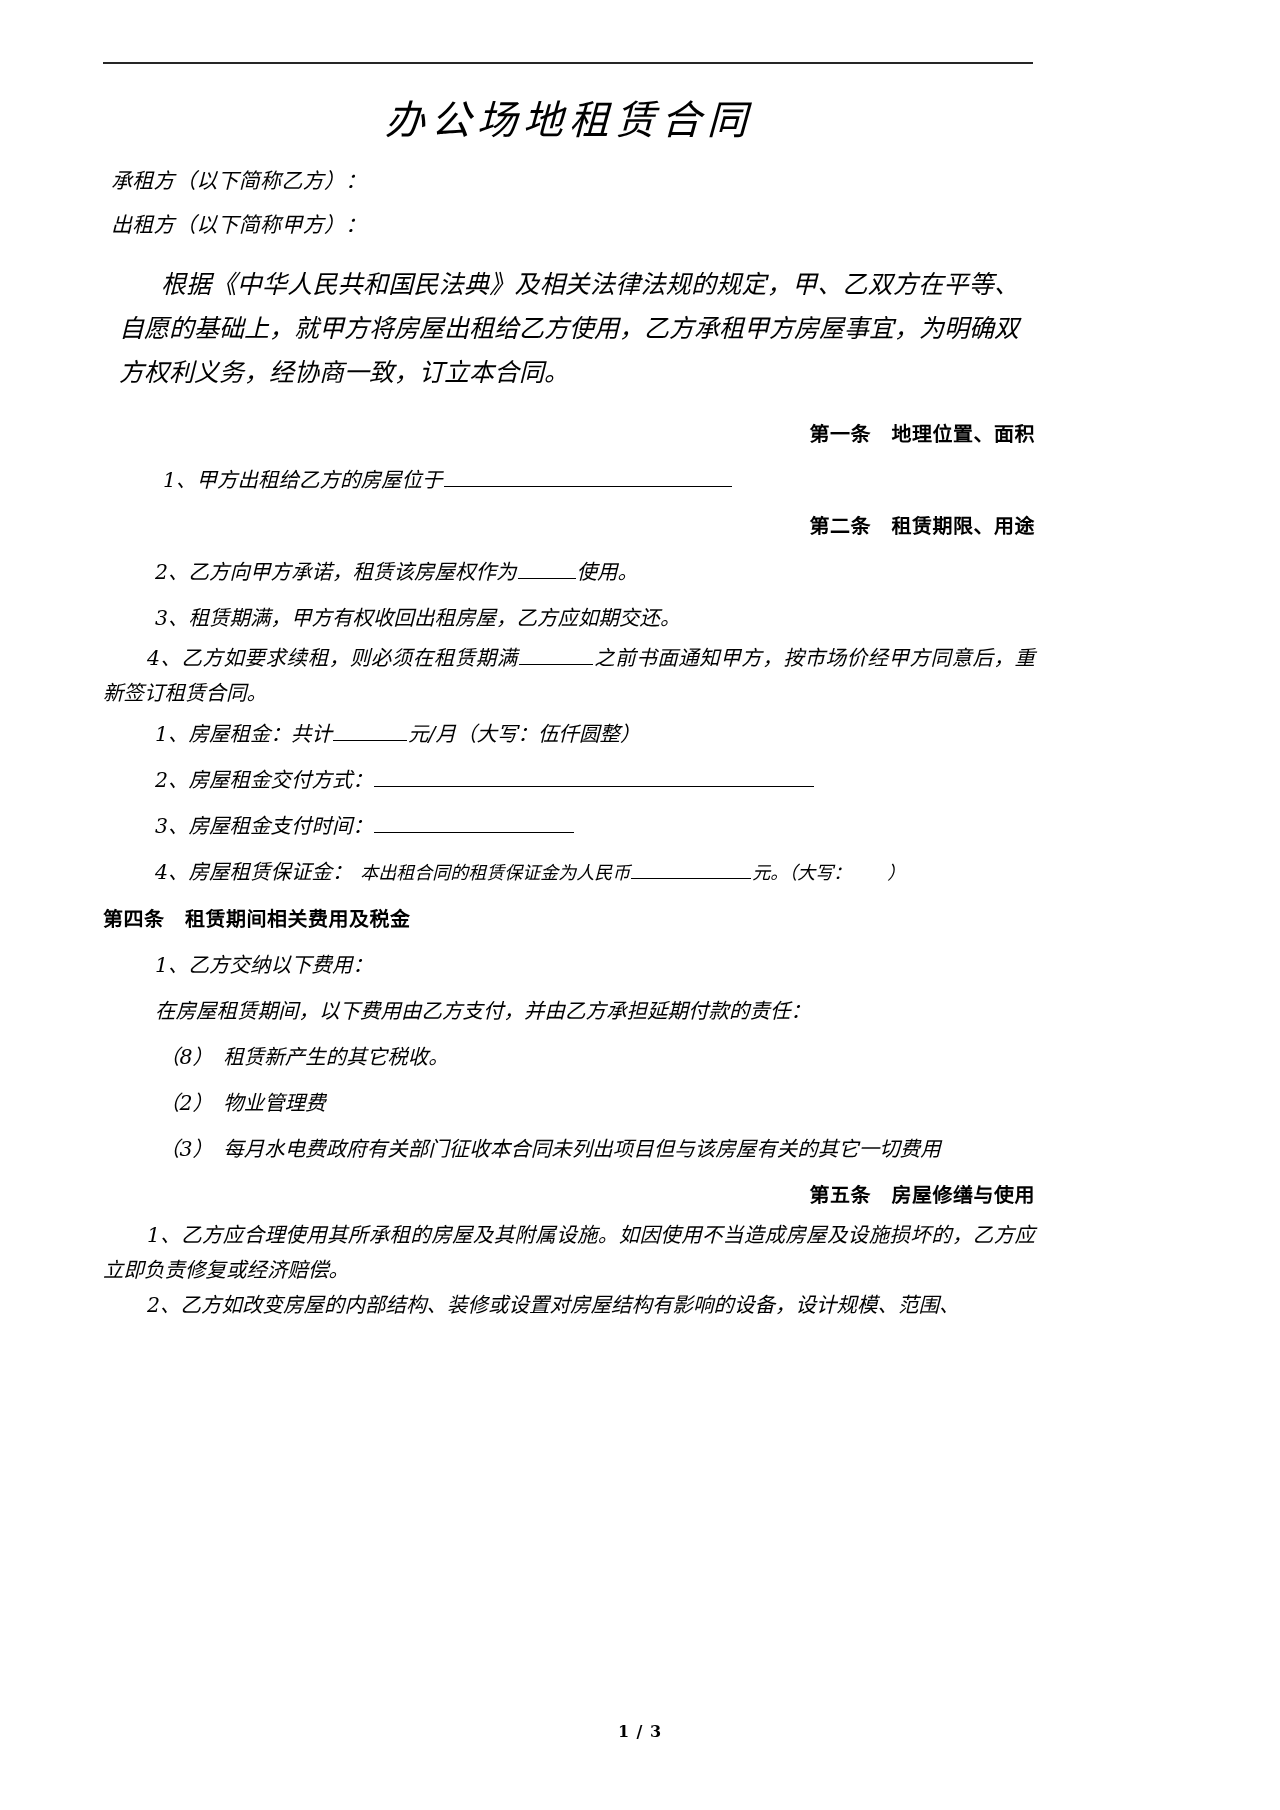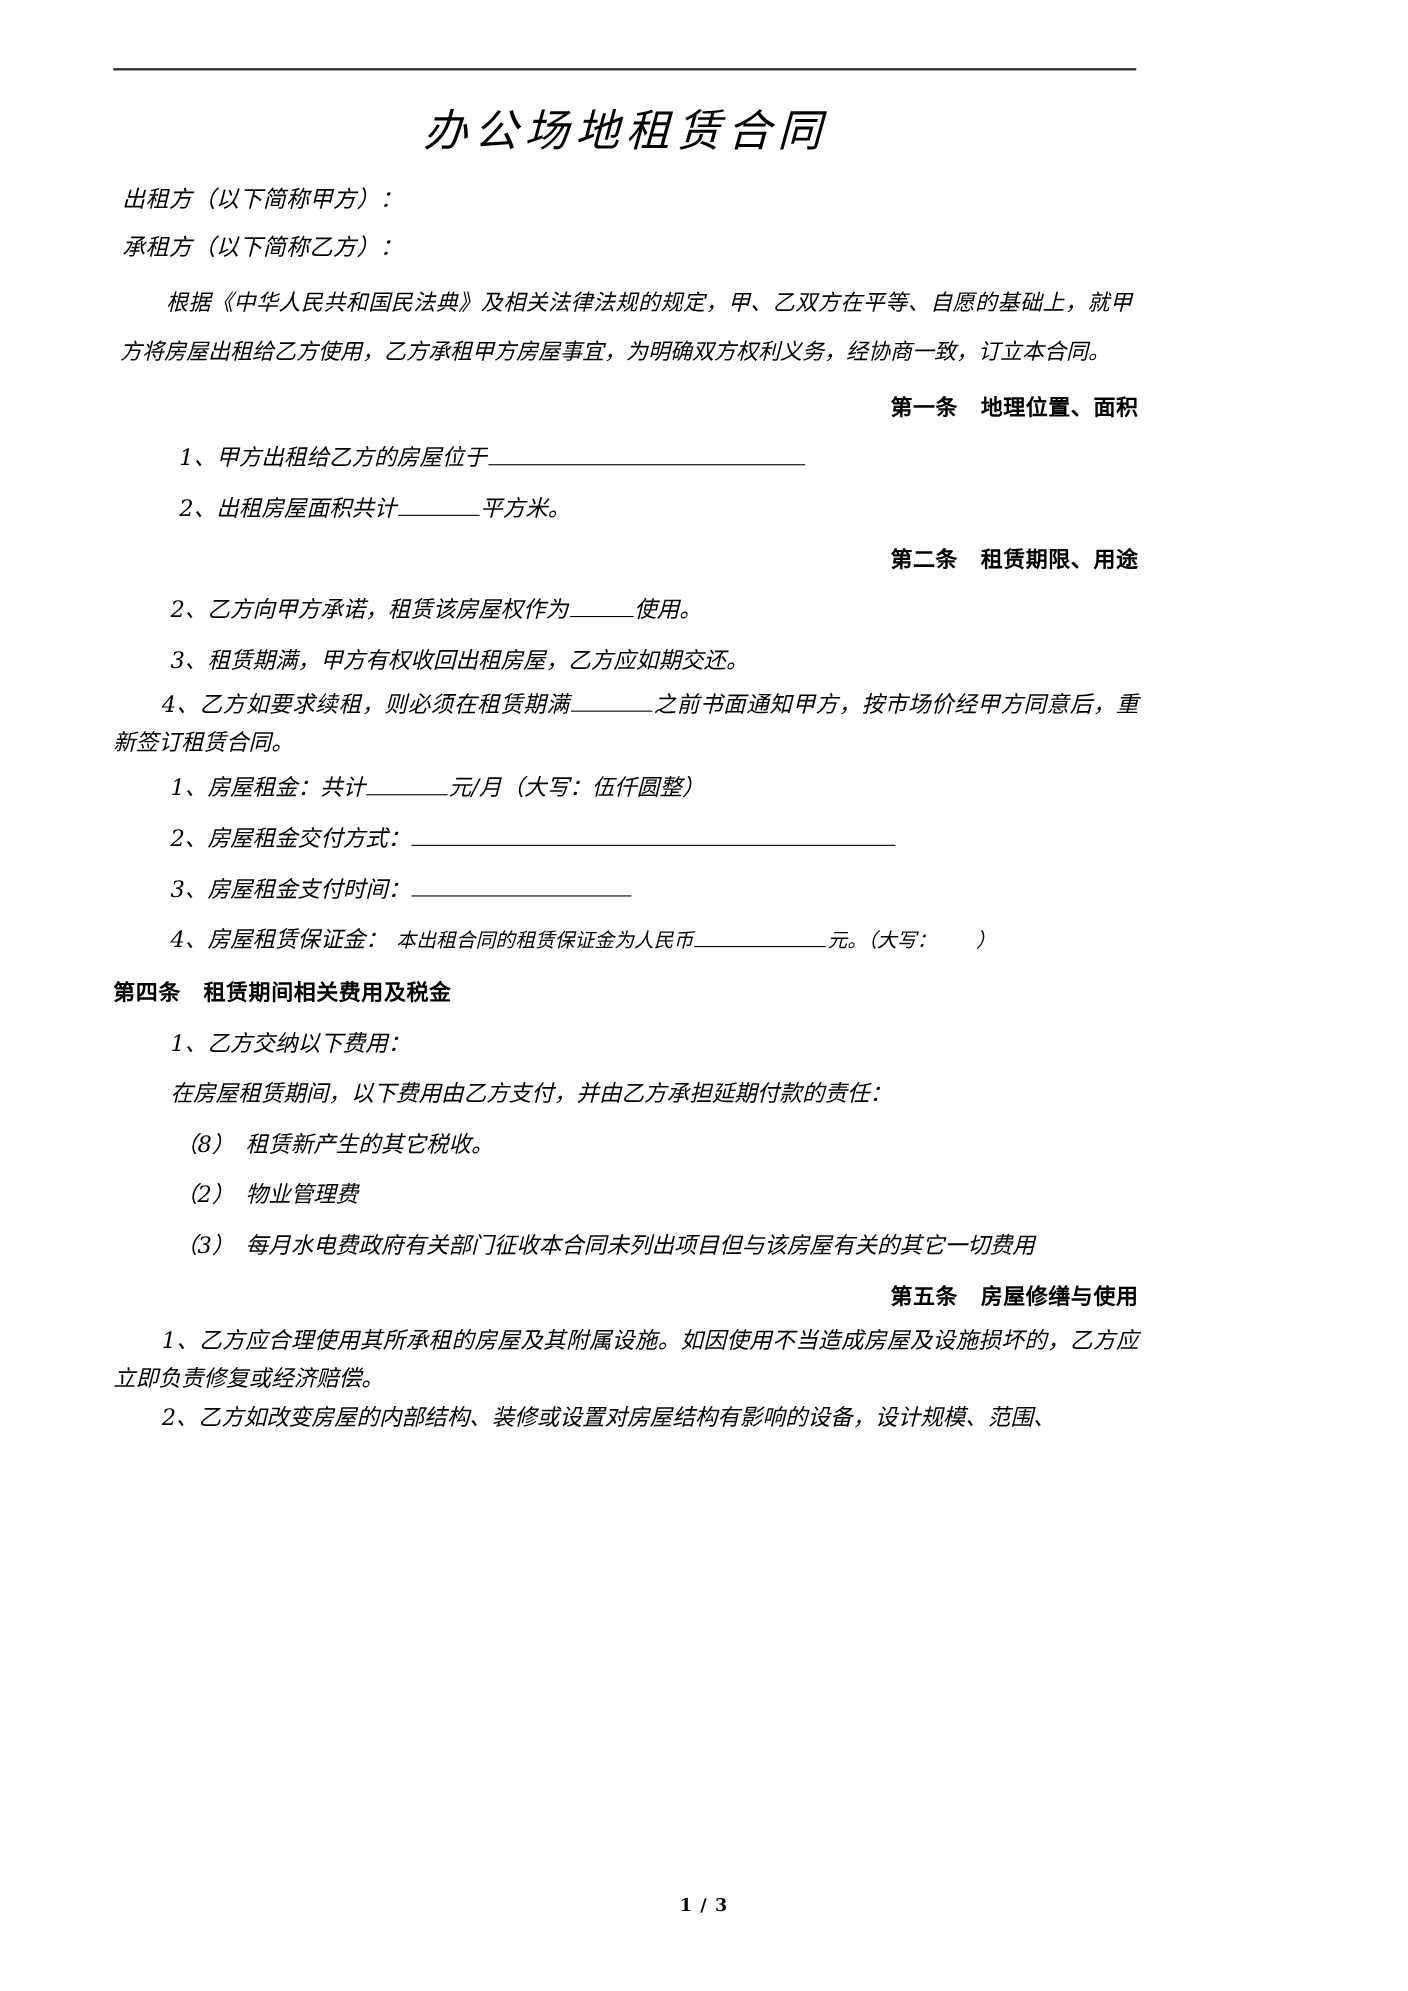--- a/index.html
+++ b/index.html
@@ -69,27 +69,27 @@
   }
 
   .ln.party {
     padding-left: 8px;
     font-size: 21px;
   }
 
   
   .para {
     font-family: "DejaVu Serif", "Liberation Serif", serif;
-    font-size: 20px;
+    font-size: 25px;
     line-height: 44px;
     font-style: italic;
     text-align: justify;
     text-justify: inter-ideograph;
     text-indent: 42px;
-    margin: 6px;
+    margin: 16px;
   }
 
   
   .clause-head {
     font-family: "DejaVu Sans", "Liberation Sans", sans-serif;
     font-size: 20px;
     line-height: 46px;
     font-weight: 700;
     letter-spacing: 0.5px;
     margin: 0;
@@ -162,30 +162,29 @@
 <body>
 
 <div class="page">
 
   <div class="header-rule"></div>
 
   <div class="content">
 
     <h1 class="doc-title">办公场地租赁合同</h1>
 
+    <p class="ln party">承租方（以下简称乙方）：</p>
     <p class="ln party">出租方（以下简称甲方）：</p>
-    <p class="ln party">承租方（以下简称乙方）：</p>
 
     <p class="para">根据《中华人民共和国民法典》及相关法律法规的规定，甲、乙双方在平等、自愿的基础上，就甲方将房屋出租给乙方使用，乙方承租甲方房屋事宜，为明确双方权利义务，经协商一致，订立本合同。</p>
 
     <p class="clause-head indent1">第一条　地理位置、面积</p>
 
     <p class="item"><span>1、甲方出租给乙方的房屋位于</span><span class="blank b-288"></span></p>
 
-    <p class="item"><span>2、出租房屋面积共计</span><span class="blank b-m"></span><span>平方米。</span></p>
 
     <p class="clause-head indent1">第二条　租赁期限、用途</p>
 
 
     <p class="item deep"><span>2、乙方向甲方承诺，租赁该房屋权作为</span><span class="blank b-s"></span><span>使用。</span></p>
 
     <p class="item deep">3、租赁期满，甲方有权收回出租房屋，乙方应如期交还。</p>
 
     <p class="item-wrap"><span>4、乙方如要求续租，则必须在租赁期满</span><span class="blank b-m"></span><span>之前书面通知甲方，按市场价经甲方同意后，重新签订租赁合同。</span></p>
 

